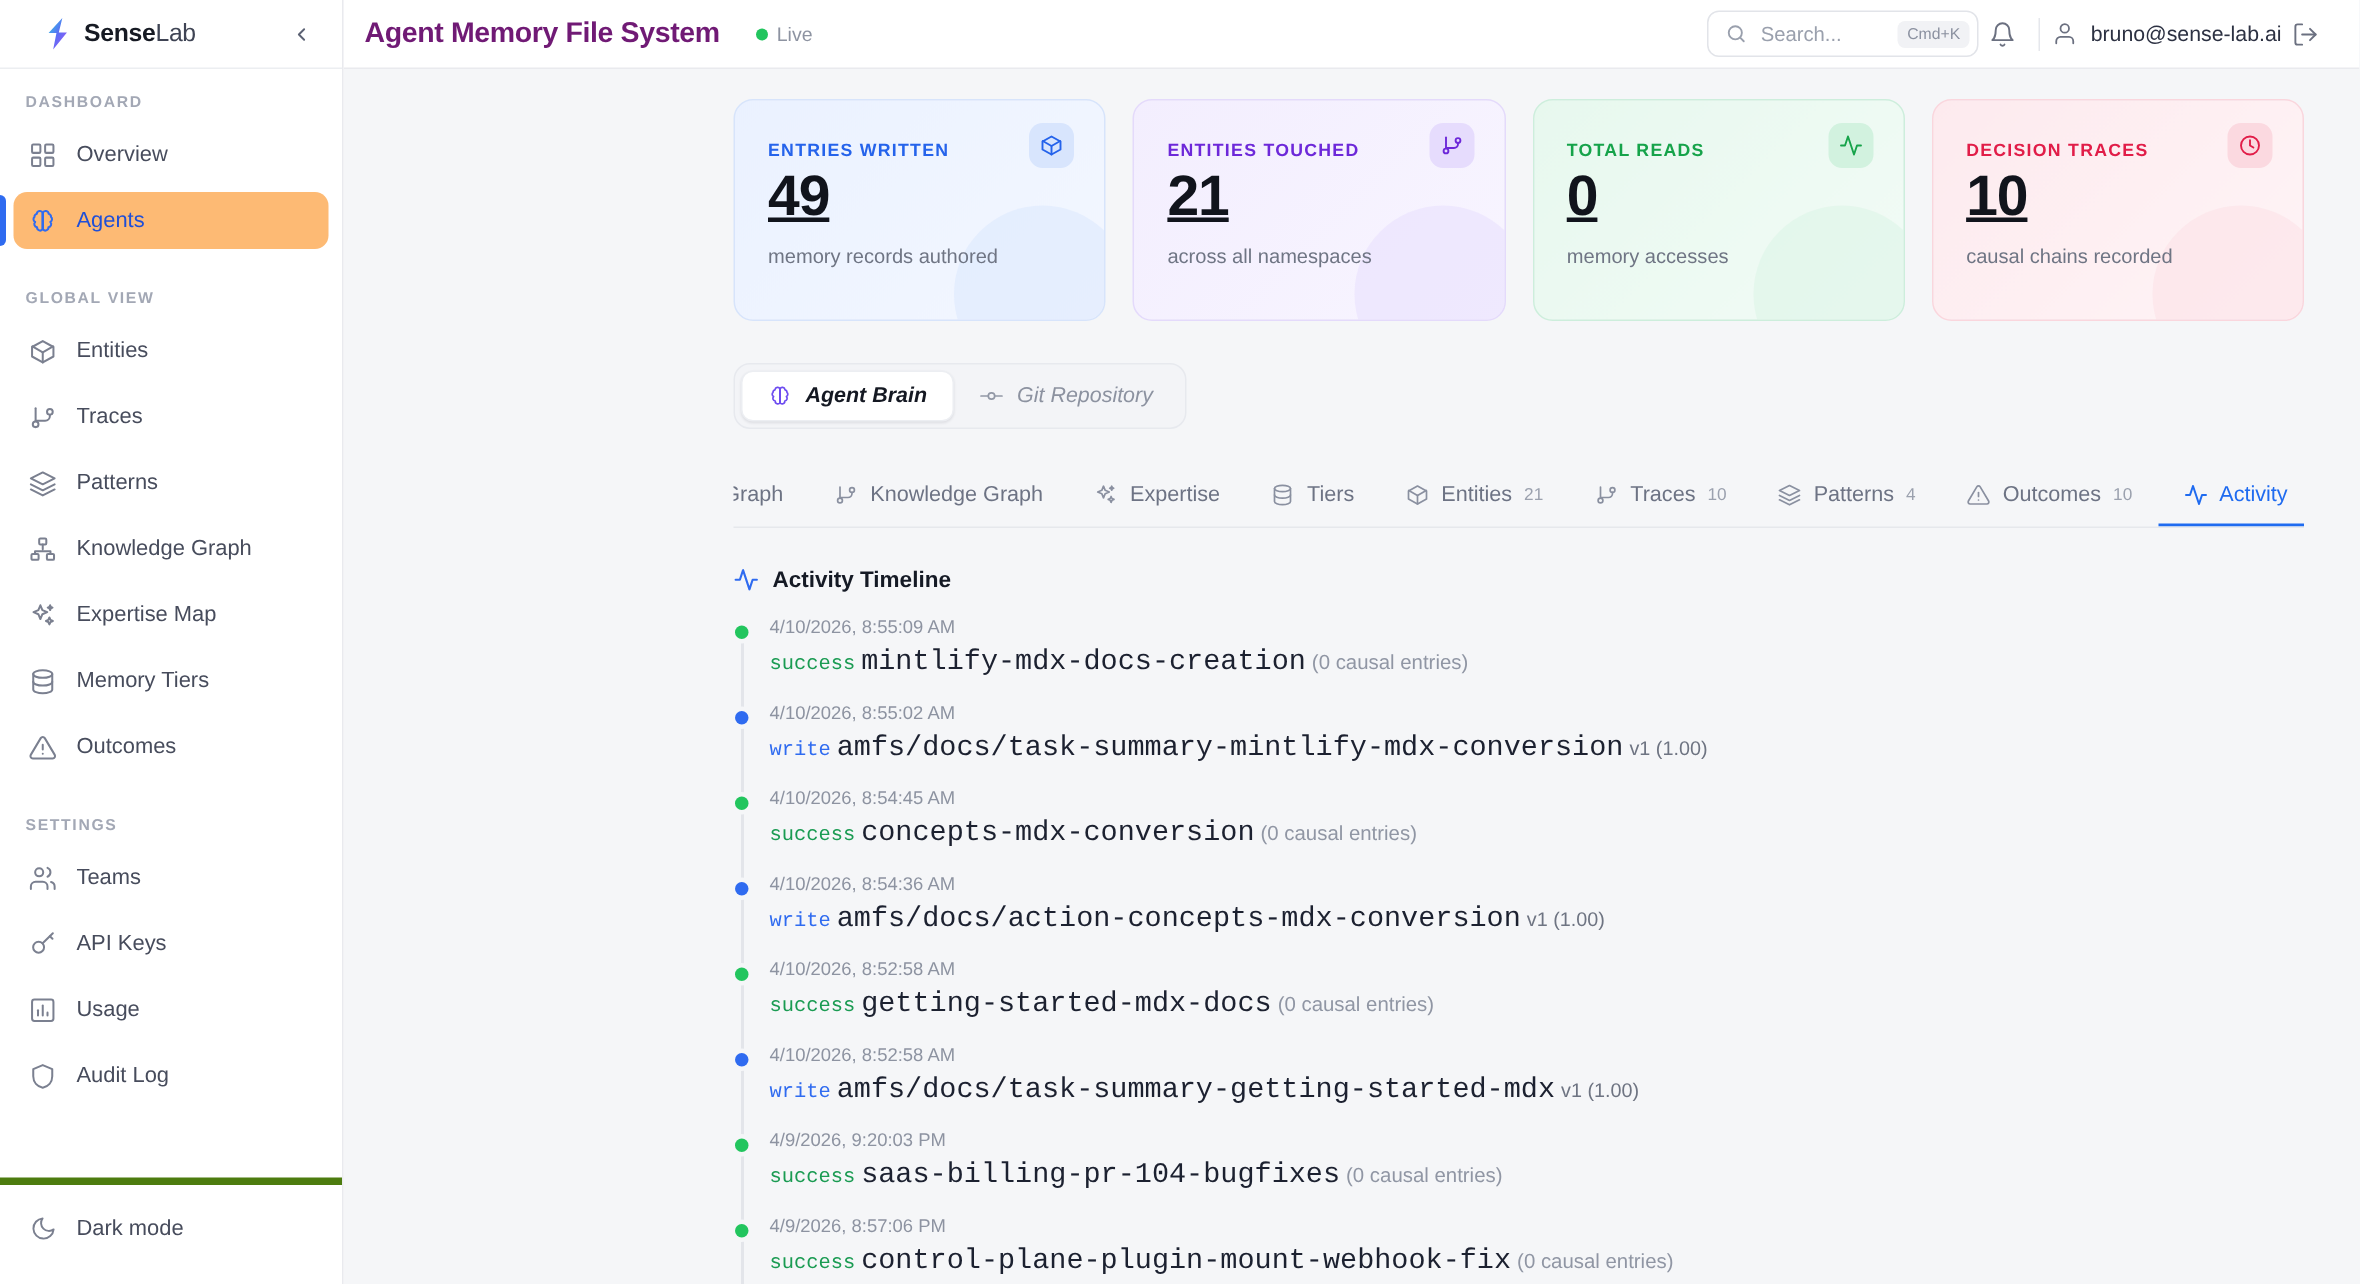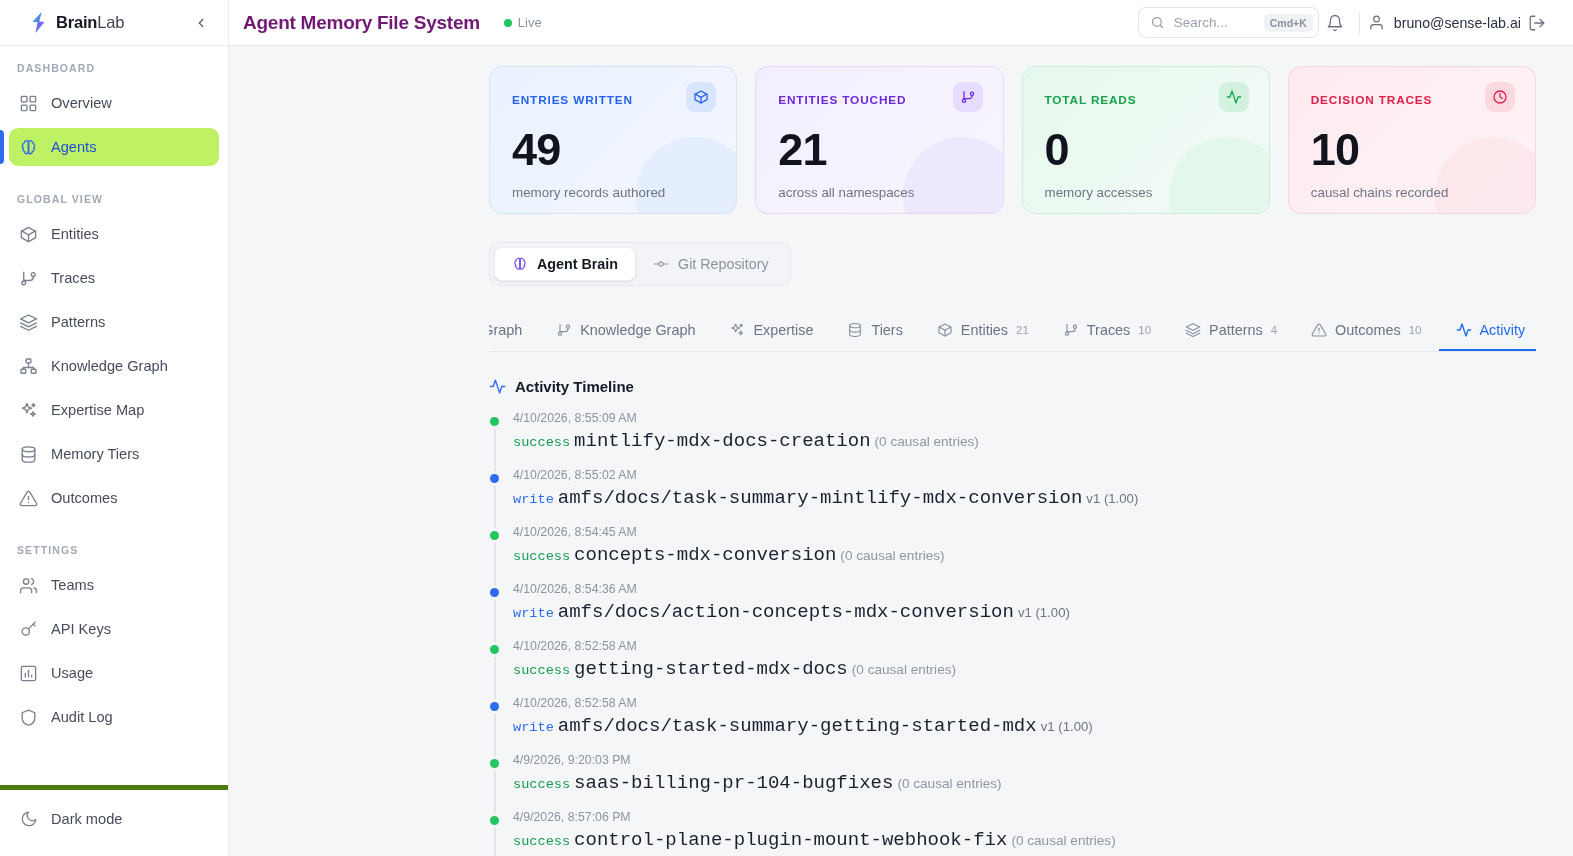--- a/index.html
+++ b/index.html
@@ -46,21 +46,21 @@
   }
   .sb-gap { height: 21px; }
   .sb-item {
     display: flex; align-items: center; gap: 13px;
     height: 38px; margin: 0 9px 6px 9px;
     padding: 0 10px; border-radius: 9px;
     color: #474c5c; font-size: 14.6px; cursor: pointer;
     position: relative;
   }
   .sb-item .ic { width: 19px; height: 19px; flex: 0 0 19px; color: #7b8090; display:flex; align-items:center; justify-content:center;}
-  .sb-item.active { background: #bef264; color: #1f4fd8; font-weight: 500; }
+  .sb-item.active { background: #fdba74; color: #1f4fd8; font-weight: 500; }
   .sb-item.active .ic { color: #2f6bf0; }
   .sb-item.active::before {
     content: ""; position: absolute; left: -9px; top: 2px;
     width: 3.5px; height: 34px; border-radius: 0 4px 4px 0; background: #2f6bf0;
   }
   .sb-foot {
     flex: 0 0 auto; border-top: 5px solid #4d7c0f;
     padding: 10px 0 12px 0;
   }
 
@@ -77,21 +77,21 @@
   .live-label { font-size: 13px; color: #8d93a1; }
   .top-right { margin-left: auto; display: flex; align-items: center; gap: 0; }
   .search-box {
     display: flex; align-items: center; gap: 9px;
     width: 181px; height: 31px; padding: 0 5px 0 11px;
     border: 1px solid #e2e4e9; border-radius: 8px; background: #fff; cursor: text;
   }
   .search-box .ph { font-size: 13.5px; color: #9aa0ad; flex: 1 1 auto; }
   .kbd {
     font-size: 10.5px; color: #8b91a0; background: #f1f2f5;
-    border-radius: 5px; padding: 3px 6px; font-family: "Liberation Sans", sans-serif; font-weight: bold;
+    border-radius: 5px; padding: 3px 6px; font-family: "Liberation Sans", sans-serif;
   }
   .icon-btn {
     width: 32px; height: 32px; display: flex; align-items: center;
     justify-content: center; color: #6b7080; cursor: pointer; border-radius: 7px;
   }
   .divider-v { width: 1px; height: 22px; background: #e5e7ec; margin: 0 8px; }
   .user { display: flex; align-items: center; gap: 9px; font-size: 14.2px; color: #2c3142; cursor: pointer; }
 
   .content { flex: 1 1 auto; overflow: hidden; padding: 0 0 0 0; position: relative; }
 
@@ -106,34 +106,34 @@
     position: absolute; right: -18px; bottom: -42px;
     width: 118px; height: 118px; border-radius: 50%; opacity: .55;
   }
   .card-hd { display: flex; align-items: center; }
   .card-label { font-size: 11.8px; font-weight: 700; letter-spacing: .85px; }
   .card-ic {
     margin-left: auto; width: 30px; height: 30px; border-radius: 9px;
     display: flex; align-items: center; justify-content: center;
     margin-top: -5px;
   }
-  .card-val { font-size: 45px; font-weight: 700; color: #11141c; margin-top: 15px; letter-spacing: -0.7px; line-height: 1; position: relative; }
+  .card-val { font-size: 38px; font-weight: 700; color: #11141c; letter-spacing: -0.7px; line-height: 1; position: relative; text-decoration: underline; }
   .card-sub { font-size: 13.4px; color: #6f7584; margin-top: 13px; position: relative; }
 
   
   .seg-wrap { padding: 28px 0 0 260px; }
   .seg {
     display: inline-flex; align-items: center; gap: 0;
     background: #f3f4f7; border: 1px solid #e7e9ee;
     border-radius: 11px; padding: 4px;
   }
   .seg-btn {
     display: flex; align-items: center; gap: 9px;
     height: 34px; padding: 0 17px; border-radius: 8px;
-    font-size: 14.3px; color: #8c92a0; cursor: pointer;
+    font-size: 14.3px; color: #8c92a0; cursor: pointer; font-style: italic;
   }
   .seg-btn.on {
     background: #fff; color: #141822; font-weight: 700;
     box-shadow: 0 1px 2px rgba(16,20,35,.10); border: 1px solid #eceef2;
   }
   .seg-btn.on .ic { color: #6d4cf0; }
   .seg-btn .ic { display: flex; color: #9298a6; }
 
   
   .tabs-row {
@@ -190,21 +190,21 @@
         <svg class="logo-mark" viewBox="0 0 24 26">
           <defs>
             <linearGradient id="lg" x1="0" y1="0" x2="1" y2="1">
               <stop offset="0%" stop-color="#2bd4e0"></stop>
                 <stop offset="50%" stop-color="#5b6ef5"></stop>
                 <stop offset="100%" stop-color="#a855f7"></stop>
             </linearGradient>
           </defs>
           <path d="M15.5 1 L5 12.5 H11 L8.5 25 L19 12 H12.8 Z" fill="url(#lg)"></path>
         </svg>
-        <div class="logo-text"><b>Brain</b><span>Lab</span></div>
+        <div class="logo-text"><b>Sense</b><span>Lab</span></div>
       </div>
       <div class="collapse-btn">
         <svg width="14" height="14" viewBox="0 0 24 24" fill="none" stroke="currentColor" stroke-width="2.2" stroke-linecap="round" stroke-linejoin="round">
             <polyline points="15 18 9 12 15 6"></polyline>
           </svg>
       </div>
     </div>
 
     <div class="sb-scroll" id="sbnav">
         <div class="sb-section">DASHBOARD</div>

